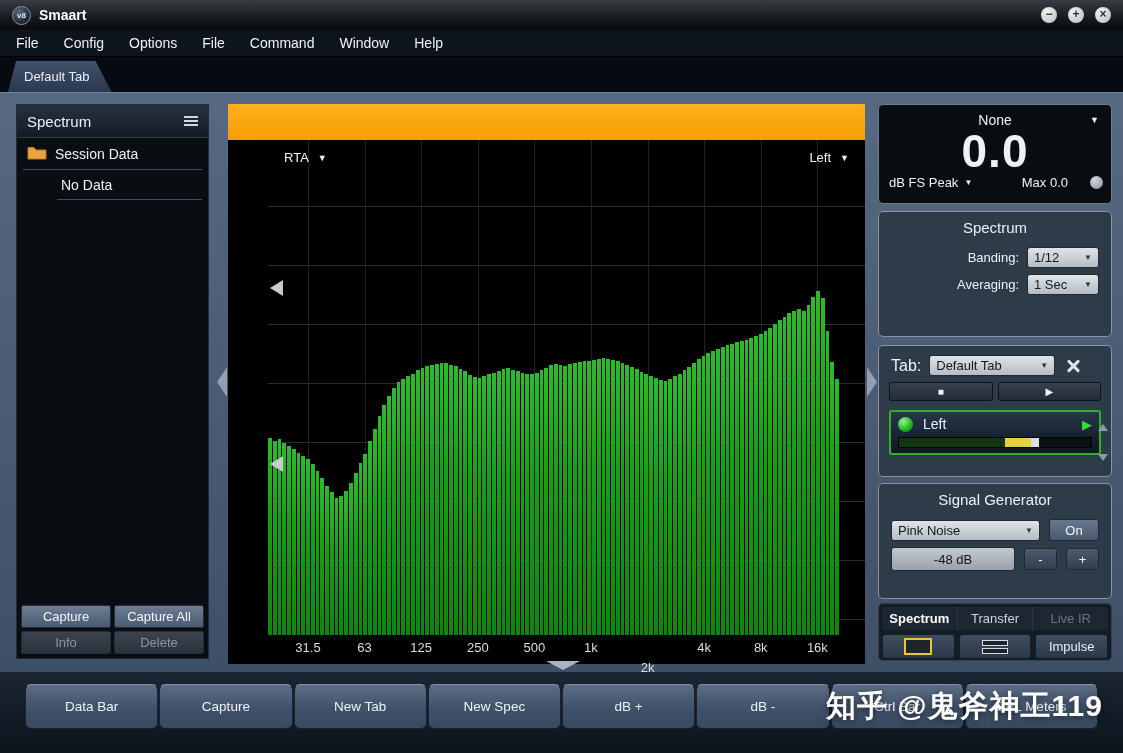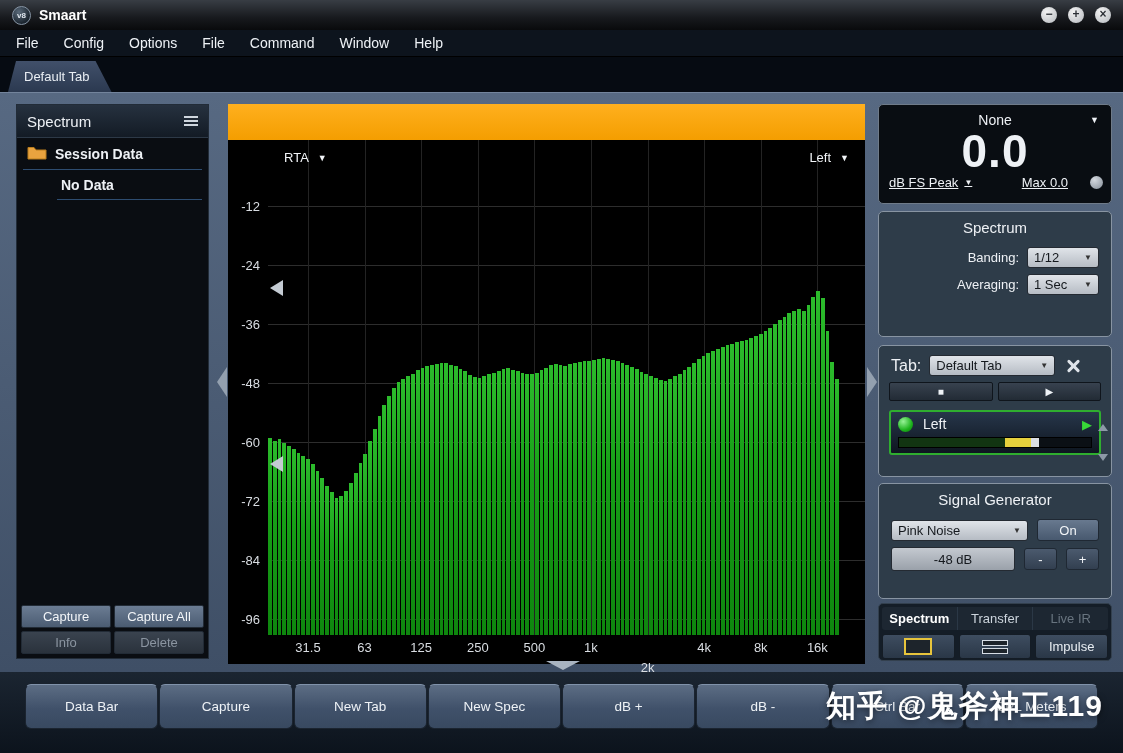--- a/index.html
+++ b/index.html
@@ -41,21 +41,21 @@
   .col-right{left:867px;top:274px;border-top:15px solid transparent;border-bottom:15px solid transparent;border-left:10px solid #93a0af;}
   .col-bottom{left:546px;top:568px;border-left:17px solid transparent;border-right:17px solid transparent;border-top:9px solid #a9b4c1;}
 
   
   .sidebar{position:absolute;left:16px;top:11px;width:193px;height:555px;background:#0a0d12;
     border:1px solid #222c38;display:flex;flex-direction:column;box-sizing:border-box;}
   .side-head{height:32px;flex:none;background:linear-gradient(#26313f,#131b25);
     display:flex;align-items:center;padding:0 10px;color:#eef1f5;font-size:15px;border-bottom:1px solid #2d3947;}
   .burger{margin-left:auto;display:flex;flex-direction:column;gap:2px;cursor:default;}
   .burger i{width:14px;height:2px;background:#cfd6de;display:block;}
-  .side-rows{flex:none;font-weight:bold;}
+  .side-rows{flex:none;}
   .side-row{display:flex;align-items:center;gap:8px;margin:0 6px;padding:7px 4px 6px;
     color:#eef1f5;font-size:14px;border-bottom:1px solid #2e4d71;}
   .side-row.indent{margin-left:40px;}
   .side-body{flex:1;}
   .side-btns{display:grid;grid-template-columns:1fr 1fr;gap:3px;padding:4px;flex:none;}
   .sbtn{height:23px;background:linear-gradient(#6b7c93,#4b5c72);border:1px solid #222b36;
     border-radius:2px;color:#f2f5f8;font-size:13px;font-family:inherit;}
   .sbtn.disabled{background:linear-gradient(#3a434f,#2a323c);color:#8b95a1;}
 
   
@@ -76,21 +76,21 @@
   .plot-marker{position:absolute;left:2px;width:0;height:0;z-index:4;
     border-top:8px solid transparent;border-bottom:8px solid transparent;border-right:13px solid #c4cbd3;}
 
   
   .rbox{position:absolute;left:878px;width:234px;box-sizing:border-box;color:#eef1f5;
     background:#2e3c49;border:1px solid #8894a2;border-radius:5px;}
   .meter-box{top:11px;height:100px;background:#090d12;border-color:#6f7b89;}
   .meter-src{position:relative;text-align:center;padding-top:7px;font-size:14px;}
   .meter-src .arr{position:absolute;right:12px;top:10px;font-size:9px;}
   .meter-value{font-size:46px;font-weight:bold;text-align:center;line-height:1.0;letter-spacing:1px;}
-  .meter-foot{display:flex;align-items:center;gap:6px;padding:1px 8px 0 10px;font-size:13px;text-decoration:underline;}
+  .meter-foot{display:flex;align-items:center;gap:6px;padding:1px 8px 0 10px;font-size:13px;}
   .meter-foot .arr{font-size:8px;}
   .meter-foot .max{margin-left:auto;margin-right:16px;}
   .peak-dot{width:13px;height:13px;border-radius:50%;flex:none;
     background:radial-gradient(circle at 35% 30%,#d4d9df,#848d98);}
 
   .spec-box{top:118px;height:126px;}
   .rbox h3{margin:7px 0 8px;text-align:center;font-size:15px;font-weight:normal;}
   .ctl-row{display:flex;justify-content:flex-end;align-items:center;gap:8px;padding:3px 12px;}
   .ctl-row label{font-size:13px;}
   .dd{background:linear-gradient(#e0e4e9,#b6bcc4);border:1px solid #242a32;border-radius:3px;
@@ -118,21 +118,21 @@
     background:linear-gradient(90deg,#123512 0 55%,#e6d13c 55% 69%,#dbdfe4 69% 73%,#0b1015 73% 100%);}
   .spin{position:absolute;right:3px;}
   .spin-up{top:78px;width:0;height:0;border-left:5px solid transparent;border-right:5px solid transparent;border-bottom:7px solid #8d99a7;}
   .spin-down{top:108px;width:0;height:0;border-left:5px solid transparent;border-right:5px solid transparent;border-top:7px solid #8d99a7;}
 
   .sg-box{top:390px;height:116px;}
   .sg-row{display:flex;align-items:center;gap:9px;padding:3px 12px;}
   .sg-row .dd{flex:1;}
   .gbtn{height:22px;background:linear-gradient(#68798f,#48596f);border:1px solid #1f2833;
     border-radius:3px;color:#f2f5f8;font-size:13px;font-family:inherit;}
-  .on-btn{width:62px;flex:none;}
+  .on-btn{width:50px;flex:none;}
   .lvl{flex:1;height:22px;background:linear-gradient(#c4c9d0,#9aa1aa);border:1px solid #242a32;
     border-radius:3px;color:#14181d;font-size:13px;display:flex;align-items:center;justify-content:center;}
   .pm-btn{width:33px;flex:none;background:linear-gradient(#4b5a6e,#323f50);}
 
   .mode-area{top:510px;height:58px;background:#141d27;border-color:#33404e;padding:3px;}
   .mode-tabs{display:flex;background:#1d2732;border-radius:3px;}
   .mtab{flex:1;text-align:center;font-size:13px;padding:4px 0;color:#ccd4dc;border-right:1px solid #2b3846;cursor:default;}
   .mtab:last-child{border-right:none;}
   .mtab.active{color:#ffffff;font-weight:bold;}
   .mtab.dim{color:#68747f;}
@@ -210,30 +210,20 @@
       <div class="side-btns" id="sideBtns">
           <button class="sbtn">Capture</button>
           <button class="sbtn">Capture All</button>
           <button class="sbtn disabled">Info</button>
           <button class="sbtn disabled">Delete</button>
         </div>
     </div>
 
     <div class="chart-panel">
       <div class="clip-bar"></div>
-      <div class="ycol" id="ycol">
-          <div class="ytick" style="top: 65.861px;">-12</div>
-          <div class="ytick" style="top: 124.841px;">-24</div>
-          <div class="ytick" style="top: 183.821px;">-36</div>
-          <div class="ytick" style="top: 242.801px;">-48</div>
-          <div class="ytick" style="top: 301.781px;">-60</div>
-          <div class="ytick" style="top: 360.761px;">-72</div>
-          <div class="ytick" style="top: 419.741px;">-84</div>
-          <div class="ytick" style="top: 478.721px;">-96</div>
-        </div>
       <div class="plot" id="plotArea">
         <div class="plot-dd" style="left:16px;">
           <span>RTA</span>
           <span class="arr">▼</span>
         </div>
         <div class="plot-dd" style="right:16px;">
           <span>Left</span>
           <span class="arr">▼</span>
         </div>
         <div class="plot-marker" style="top:140px;"></div>

